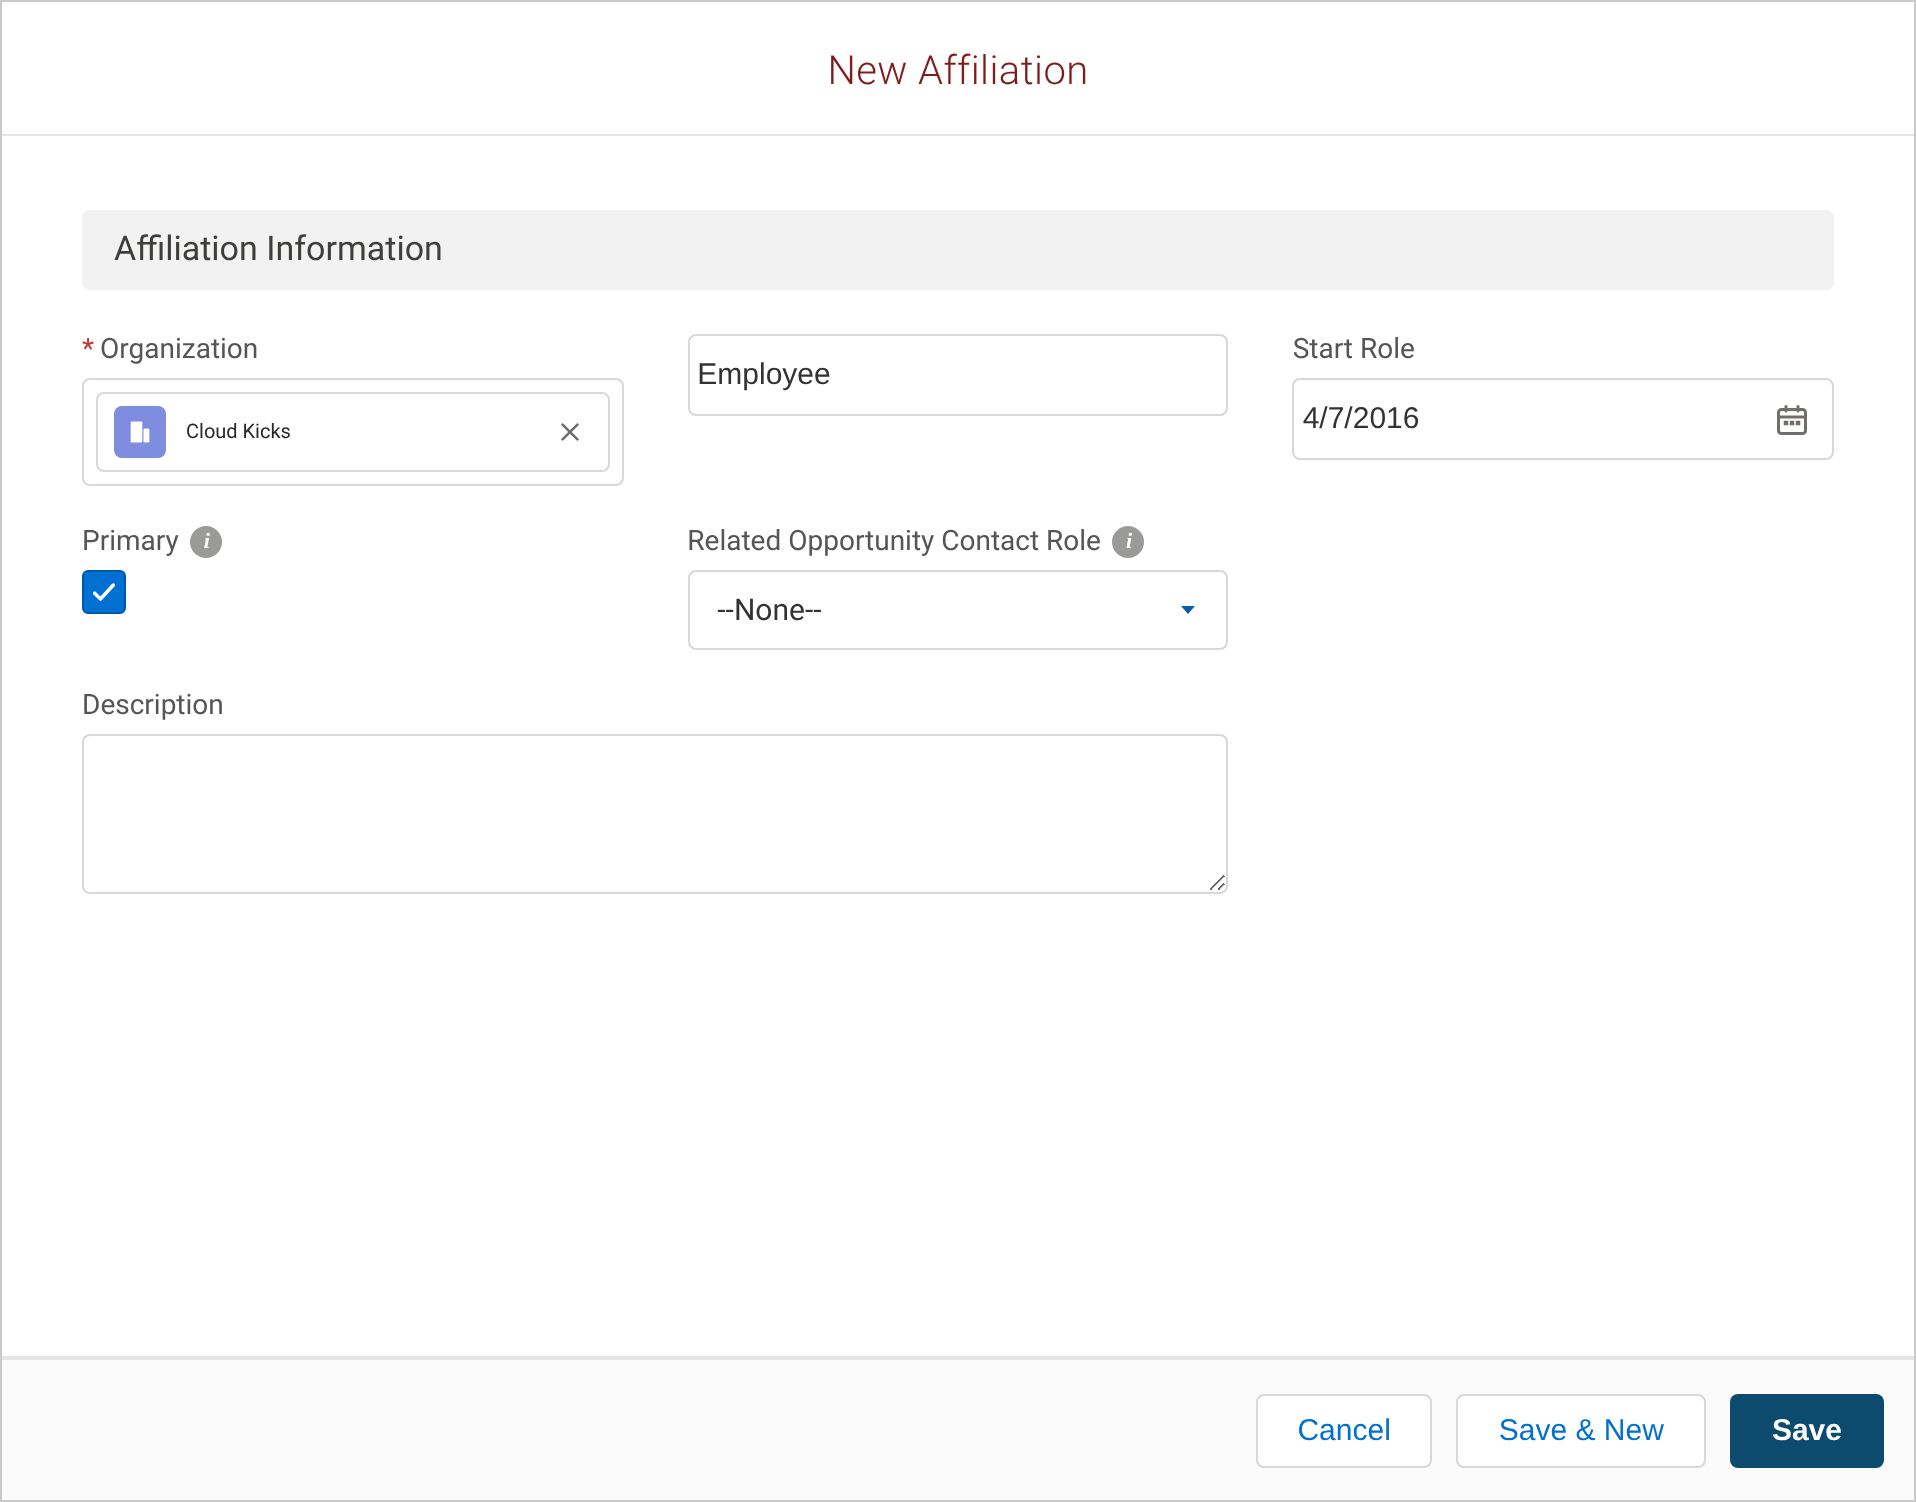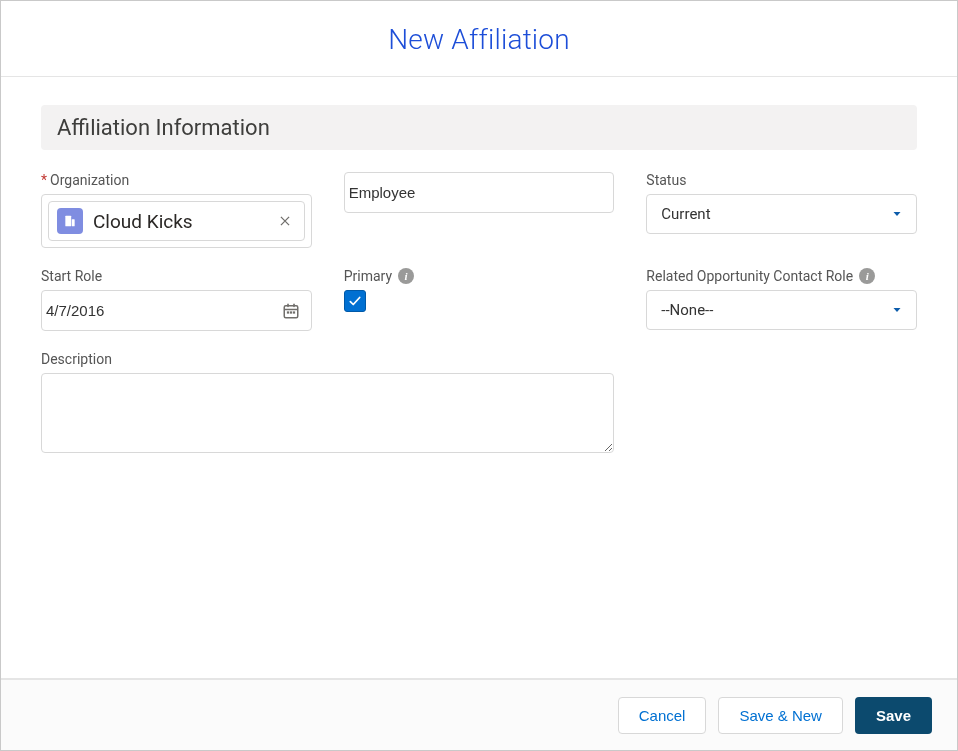--- a/index.html
+++ b/index.html
@@ -13,23 +13,23 @@
       height: 751px;
       border: 1px solid #c9c9c9;
       position: relative;
       overflow: hidden;
     }
     .modal-title-bar {
       text-align: center;
       padding: 22px 0 20px;
     }
     .modal-title {
-      font-size: 28px;
+      font-size: 20px;
       font-weight: 300;
-      color: #1d4ed8;
+      color: #7f1d1d;
       letter-spacing: .2px;
     }
     .hr {
       height: 1px;
       background: #e5e5e5;
       width: 100%;
     }
     .scroll-area {
       position: absolute;
       top: 74px;
@@ -47,21 +47,21 @@
       height:16px; background:#f1f1f1;
     }
 
     .section-header {
       background: #f3f2f2;
       border-radius: 4px;
       padding: 10px 16px;
       margin-bottom: 22px;
     }
     .section-header h2 {
-      font-size: 22px;
+      font-size: 17px;
       font-weight: 400;
       color: #3e3e3c;
     }
 
     .form-grid {
       display: grid;
       grid-template-columns: 1fr 1fr 1fr;
       column-gap: 32px;
       row-gap: 20px;
     }
@@ -108,21 +108,21 @@
       border:1px solid #d8d8d8; border-radius:4px;
       padding: 6px 8px 6px 8px; gap:10px; width:100%;
     }
     .pill .entity-icon {
       width:26px; height:26px; border-radius:4px; flex:0 0 auto;
       display:flex; align-items:center; justify-content:center;
       color:#fff;
     }
     .entity-account { background:#7f8de1;}
     .entity-contact { background:#8c87e6;}
-    .pill-label { flex:1; font-size:19px; color:#2b2826;}
+    .pill-label { flex:1; font-size:10px; color:#2b2826;}
     .pill-clear {
       color:#706e6b; cursor:pointer; padding:4px; font-size:18px; line-height:1;
     }
 
     .select {
       padding: 10px 40px 10px 14px;
       position: relative;
       cursor: pointer;
     }
     .select-wrap { position:relative;}
@@ -140,21 +140,21 @@
 
     .textarea {
       min-height:80px; padding:10px 14px; resize: both;
     }
 
     .footer {
       position:absolute; bottom:0; left:0; right:0; height:72px;
       border-top:2px solid #e5e5e5;
       background:#fbfbfb;
       display:flex; align-items:center; justify-content:flex-end;
-      gap:12px; padding: 0 25px;
+      gap:12px; padding: 0 15px;
     }
     .btn {
       font-size:15px; border-radius:4px; padding: 9px 20px; cursor:pointer;
       border:1px solid transparent;
     }
     .btn-neutral {
       background:#fff; color:#0070d2; border-color:#d8d8d8; font-weight:400;
     }
     .btn-brand {
       background:#0c4a6e; color:#fff; font-weight:700;
@@ -200,33 +200,20 @@
       </div>
     </div>
 
 
     <div class="form-item">
       <div class="input-wrap">
         <input class="input" type="text" value="Employee" style="">
       </div>
     </div>
 
-    <div class="form-item">
-      <div class="lbl">Status</div>
-      <div class="select-wrap">
-        <div class="select">
-          <span>Current</span>
-        </div>
-        <span class="select-caret">
-          <svg width="12" height="12" viewBox="0 0 24 24" fill="currentColor">
-              <path d="M5 8l7 8 7-8z"></path>
-            </svg>
-        </span>
-      </div>
-    </div>
 
     <div class="form-item">
       <div class="lbl">Start Role</div>
       <div class="input-wrap">
         <input class="input" type="text" value="4/7/2016" style="">
         <span class="trailing-icon">
           <svg width="18" height="18" viewBox="0 0 24 24" fill="currentColor">
               <rect x="3" y="5" width="18" height="16" rx="2" fill="none" stroke="currentColor" stroke-width="2"></rect>
               <path d="M3 10h18" stroke="currentColor" stroke-width="2"></path>
               <rect x="7" y="2" width="2" height="5" rx="1"></rect>

